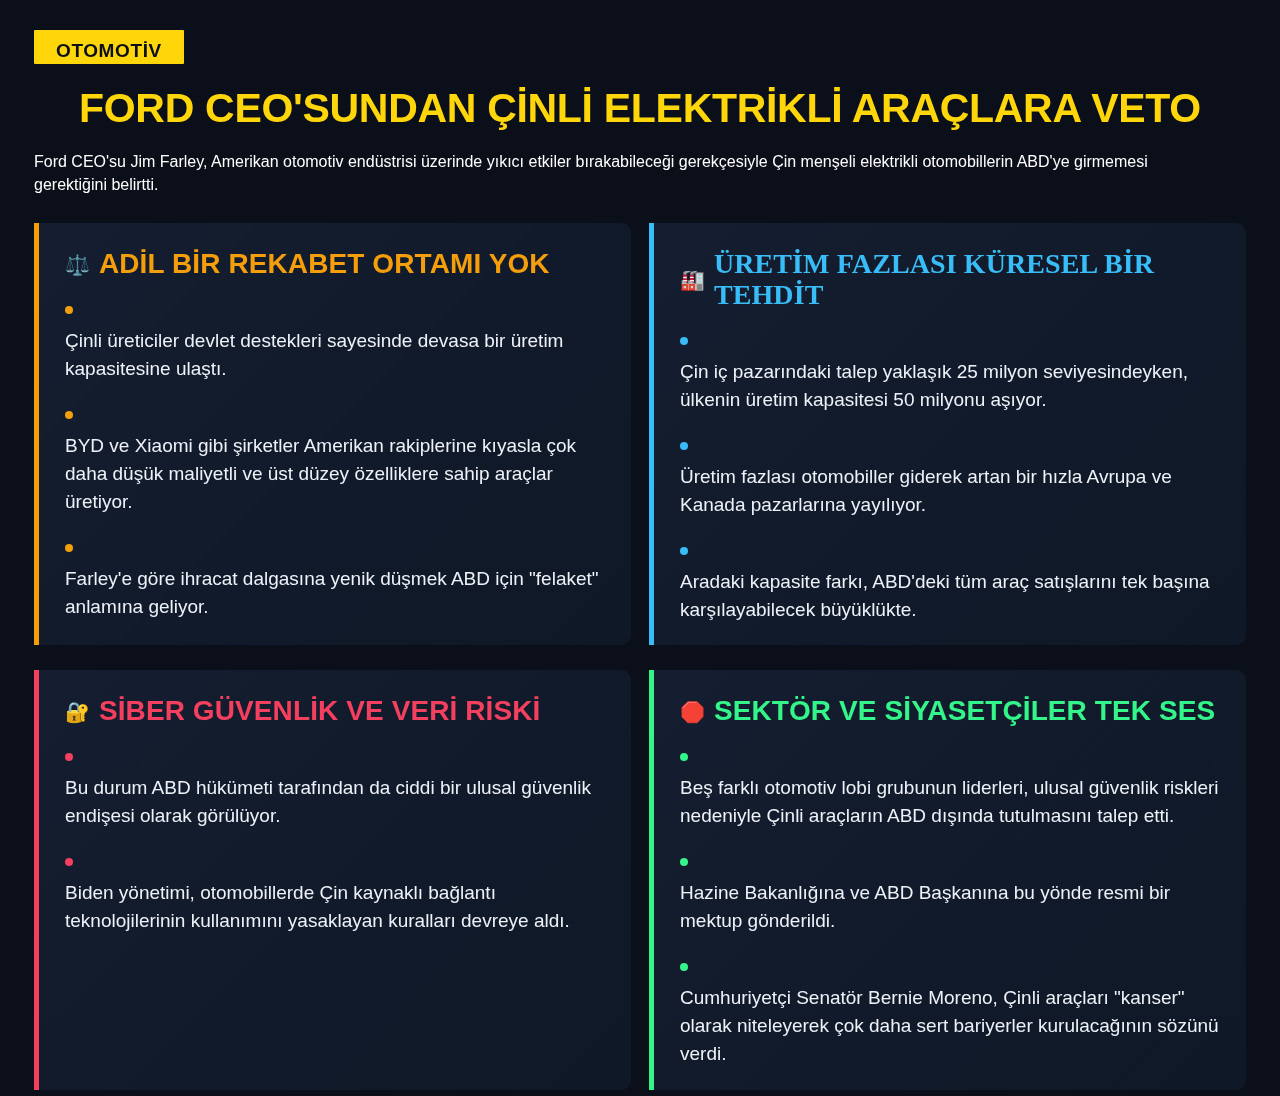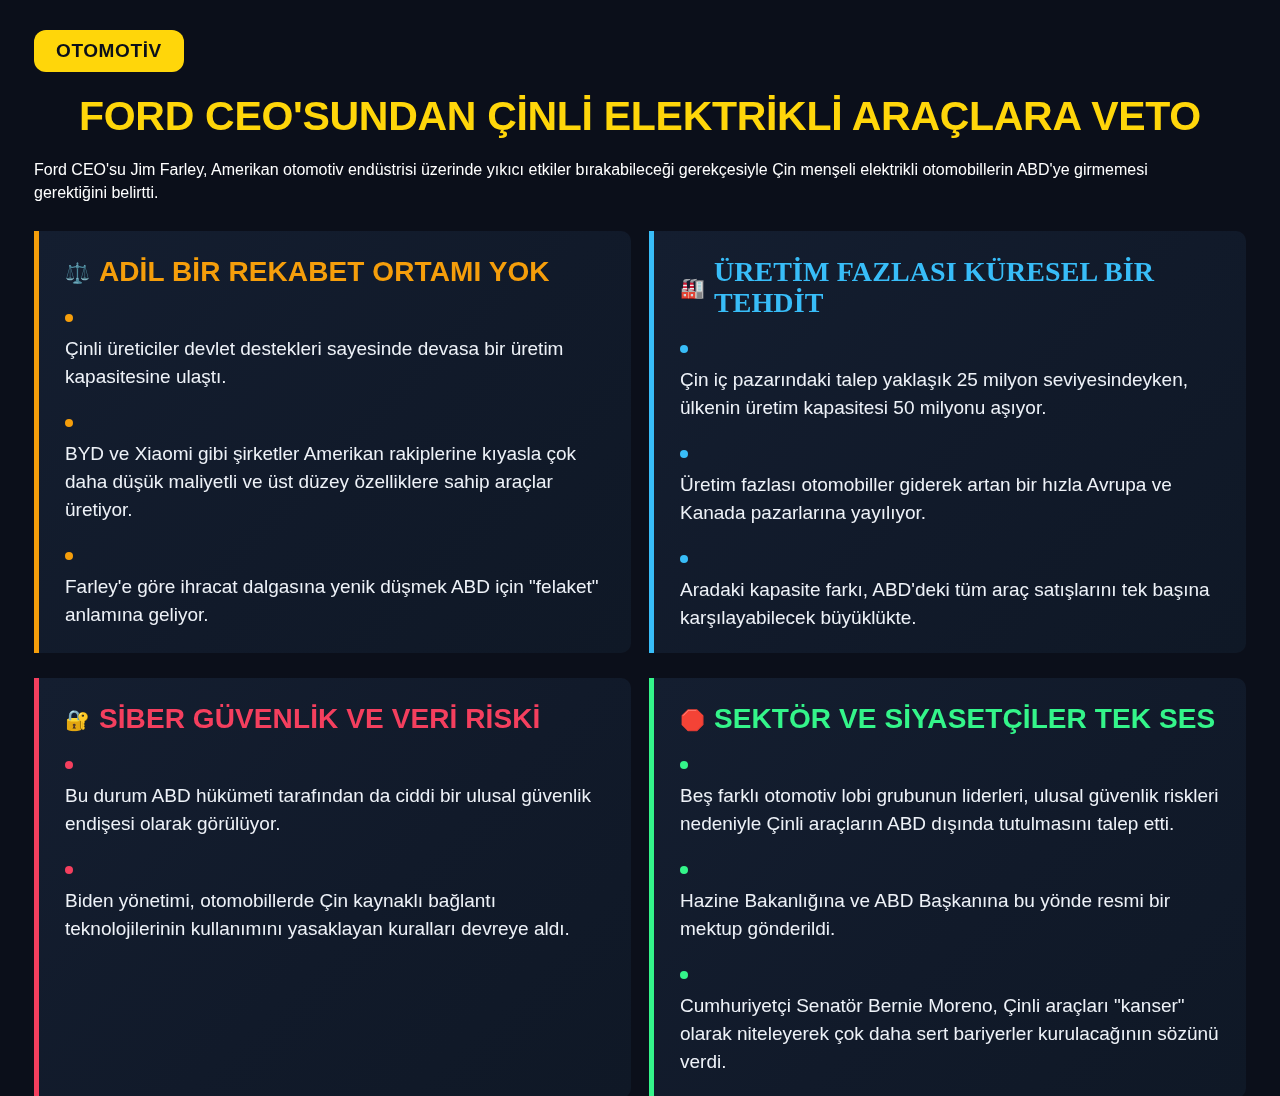--- a/index.html
+++ b/index.html
@@ -23,22 +23,22 @@
   }
 
   
   .badge {
     display:inline-block;
     background:#FFD60A;
     color:#0b0f1a;
     font-size:19px;
     font-weight:bold;
     letter-spacing:0.6px;
-    padding:11px 22px 12px 22px;
-    border-radius:12px;
+    padding:11px 22px 4px 22px;
+    border-radius:1px;
     line-height:1;
   }
 
   .headline {
     margin-top:22px;
     color:#FFD60A;
     font-size:41px;
     font-weight:bold;
     letter-spacing:-0.3px;
     line-height:1.08;

